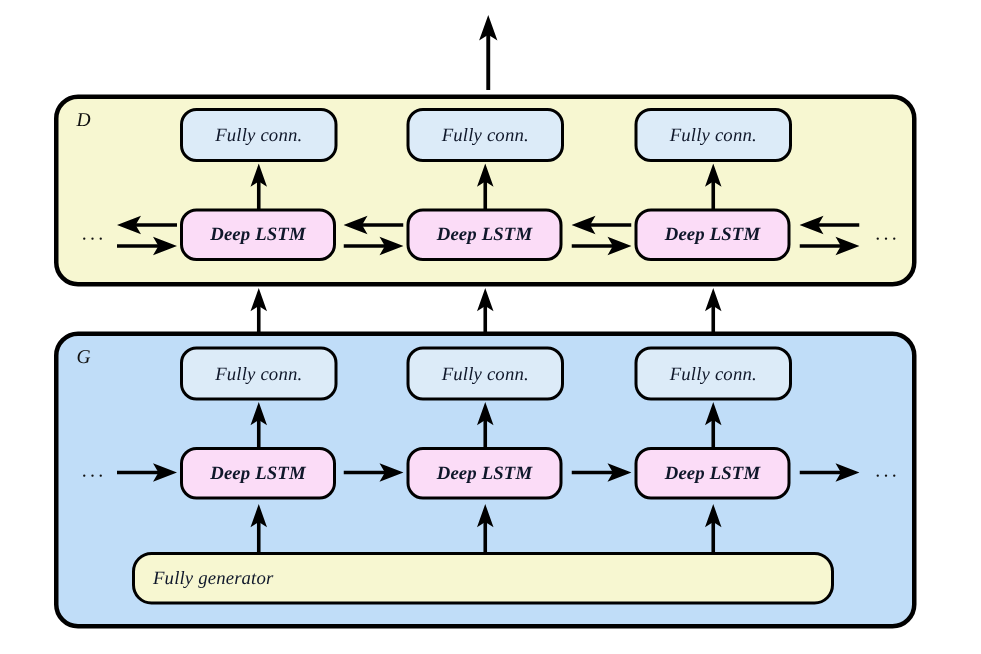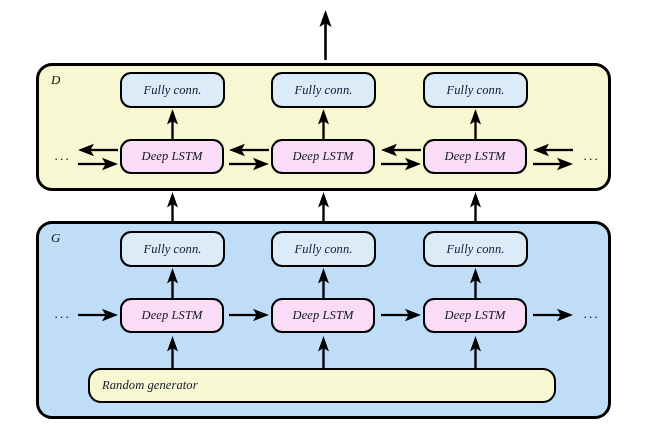--- a/index.html
+++ b/index.html
@@ -64,20 +64,21 @@
   }
   .node.fc {
     background: #DCEBF8;
     width: 105px;
     height: 36px;
   }
   .node.lstm {
     background: #FBDCF7;
     width: 104px;
     height: 35px;
+    font-weight: bold;
   }
   .node.rng {
     background: #F7F7D1;
     justify-content: flex-start;
     padding-left: 12px;
     border-radius: 13px;
   }
 
   
   .arrow-up, .arrow-right, .arrow-left {
@@ -266,15 +267,15 @@
       <polygon points="8.5,0 3.0,15.5 8.5,12.0 14.0,15.5" fill="#000"></polygon>
     </svg>
   </div>
   <div class="arrow-up" style="left:467px; top:336px;">
     <svg width="17" height="32" viewBox="0 0 17 32">
       <line x1="8.5" y1="32" x2="8.5" y2="10" stroke="#000" stroke-width="2.4"></line>
       <polygon points="8.5,0 3.0,15.5 8.5,12.0 14.0,15.5" fill="#000"></polygon>
     </svg>
   </div>
 
-  <div class="node rng" style="left:88px; top:368px; width:468px; height:35px;">Random generator</div>
+  <div class="node rng" style="left:88px; top:368px; width:468px; height:35px;">Fully generator</div>
 
 </div>
 
 </body></html>

